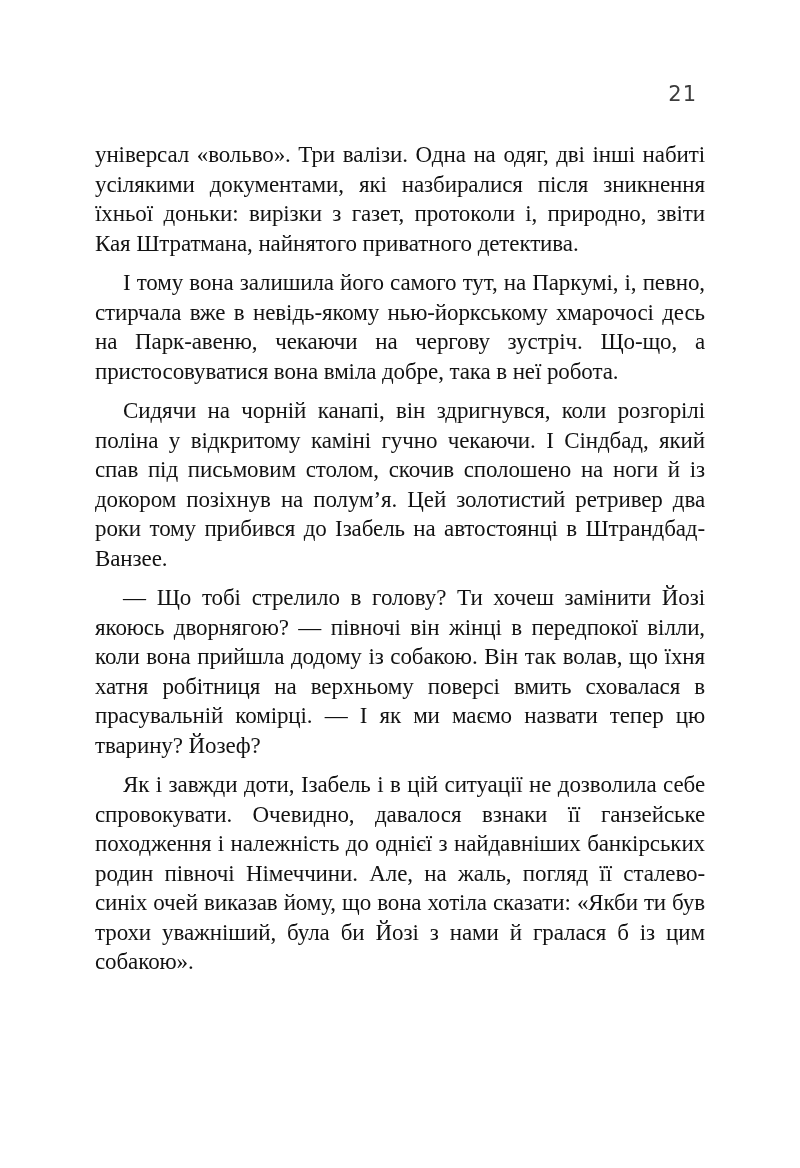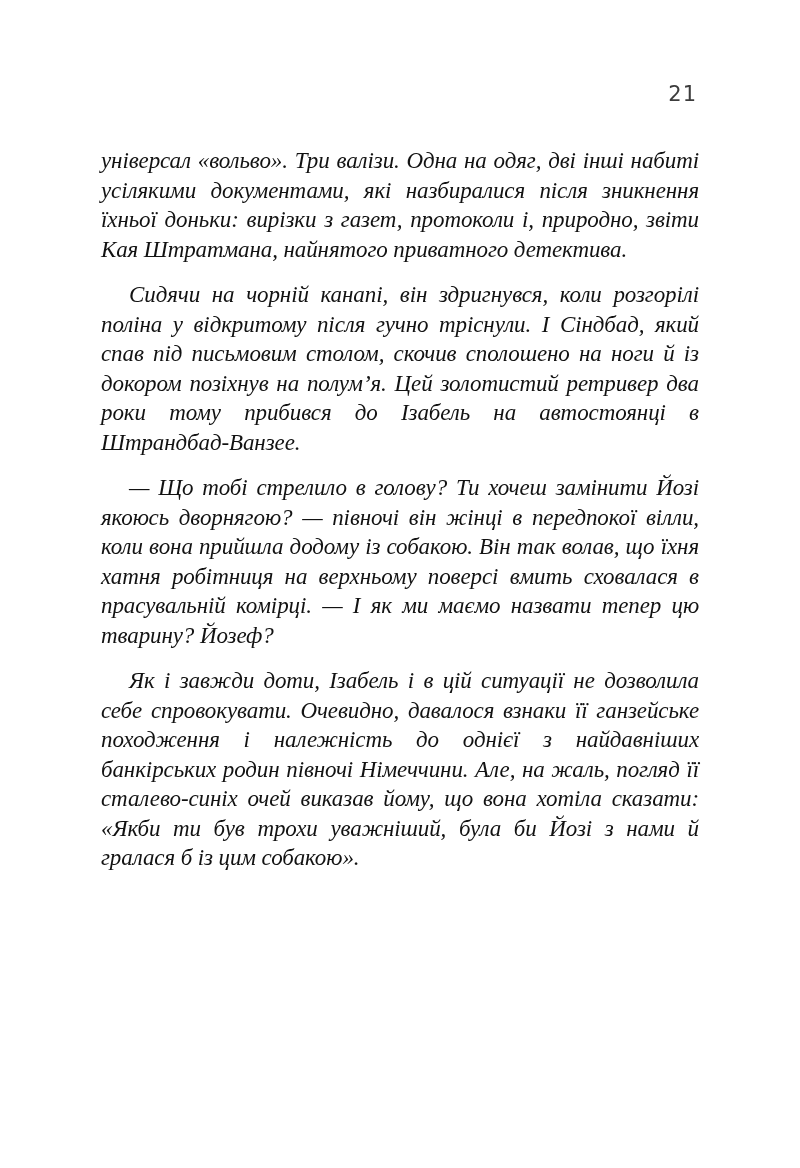--- a/index.html
+++ b/index.html
@@ -31,34 +31,34 @@
     top: 130px;
     width: 630px;
     font-family: "Liberation Serif", "DejaVu Serif", serif;
     font-size: 23px;
     line-height: 29.5px;
     color: #121212;
     text-align: justify;
     letter-spacing: -0.1px;
   }
   .text-block p {
-    margin: 16px;
-    font-style: italic;
+    margin: 10px;
   }
   .text-block p.indent {
     text-indent: 28px;
   }
 </style>
 </head>
 <body>
 
 <div class="page">
 
   <div class="folio">21</div>
 
   <div class="text-block">
     <p>універсал «вольво». Три валізи. Одна на одяг, дві інші набиті усілякими документами, які назбиралися після зникнення їхньої доньки: вирізки з газет, протоколи і, природно, звіти Кая Штратмана, найнятого приватного детектива.</p>
-    <p class="indent">Сидячи на чорній канапі, він здригнувся, коли розгорілі поліна у відкритому після гучно тріснули. І Сіндбад, який спав під письмовим столом, скочив сполошено на ноги й із докором позіхнув на полум’я. Цей золотистий ретривер два роки тому прибився до Ізабель на автостоянці в Штрандбад-Ванзее.</p>
+    <p class="indent">І тому вона залишила його самого тут, на Паркумі, і, певно, стирчала вже в невідь-якому нью-йоркському хмарочосі десь на Парк-авеню, чекаючи на чергову зустріч. Що-що, а пристосовуватися вона вміла добре, така в неї робота.</p>
+    <p class="indent">Сидячи на чорній канапі, він здригнувся, коли розгорілі поліна у відкритому каміні гучно чекаючи. І Сіндбад, який спав під письмовим столом, скочив сполошено на ноги й із докором позіхнув на полум’я. Цей золотистий ретривер два роки тому прибився до Ізабель на автостоянці в Штрандбад-Ванзее.</p>
     <p class="indent">— Що тобі стрелило в голову? Ти хочеш замінити Йозі якоюсь дворнягою? — півночі він жінці в передпокої вілли, коли вона прийшла додому із собакою. Він так волав, що їхня хатня робітниця на верхньому поверсі вмить сховалася в прасувальній комірці. — І як ми маємо назвати тепер цю тварину? Йозеф?</p>
     <p class="indent">Як і завжди доти, Ізабель і в цій ситуації не дозволила себе спровокувати. Очевидно, давалося взнаки її ганзейське походження і належність до однієї з найдавніших банкірських родин півночі Німеччини. Але, на жаль, погляд її сталево-синіх очей виказав йому, що вона хотіла сказати: «Якби ти був трохи уважніший, була би Йозі з нами й гралася б із цим собакою».</p>
   </div>
 
 </div>
 
 </body></html>

